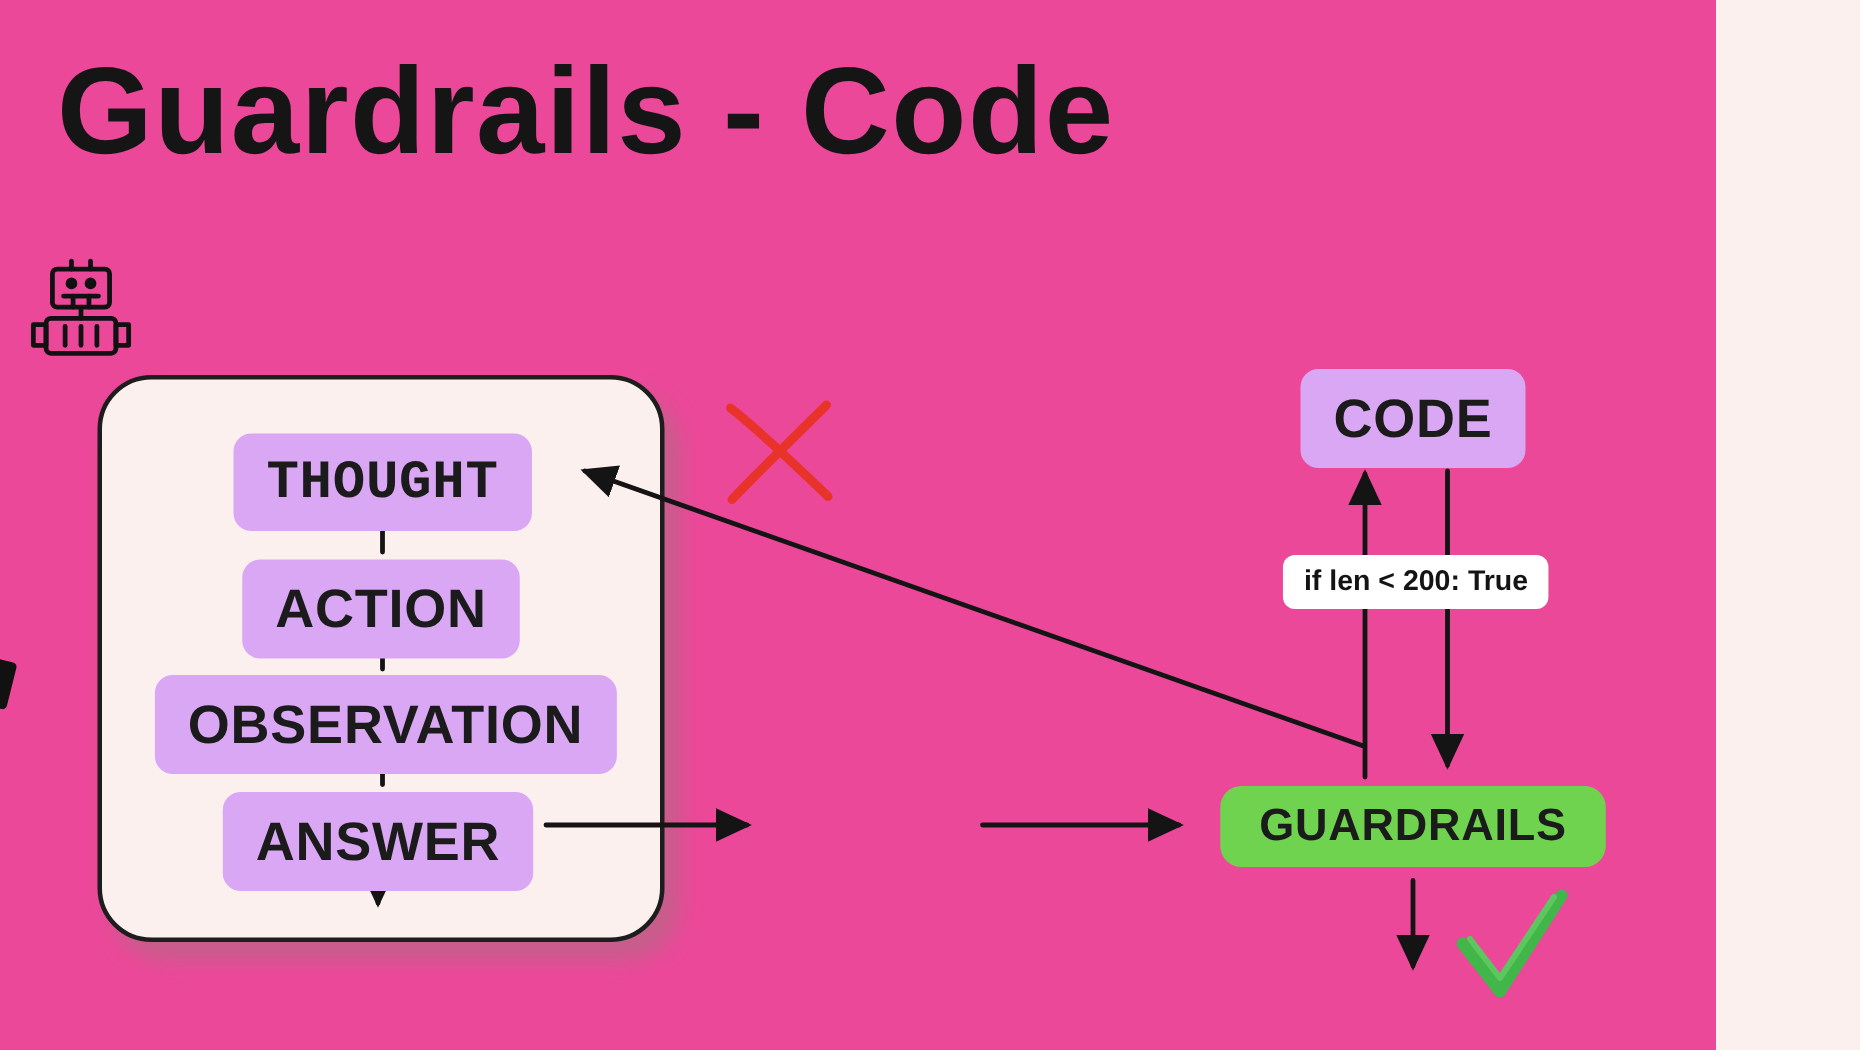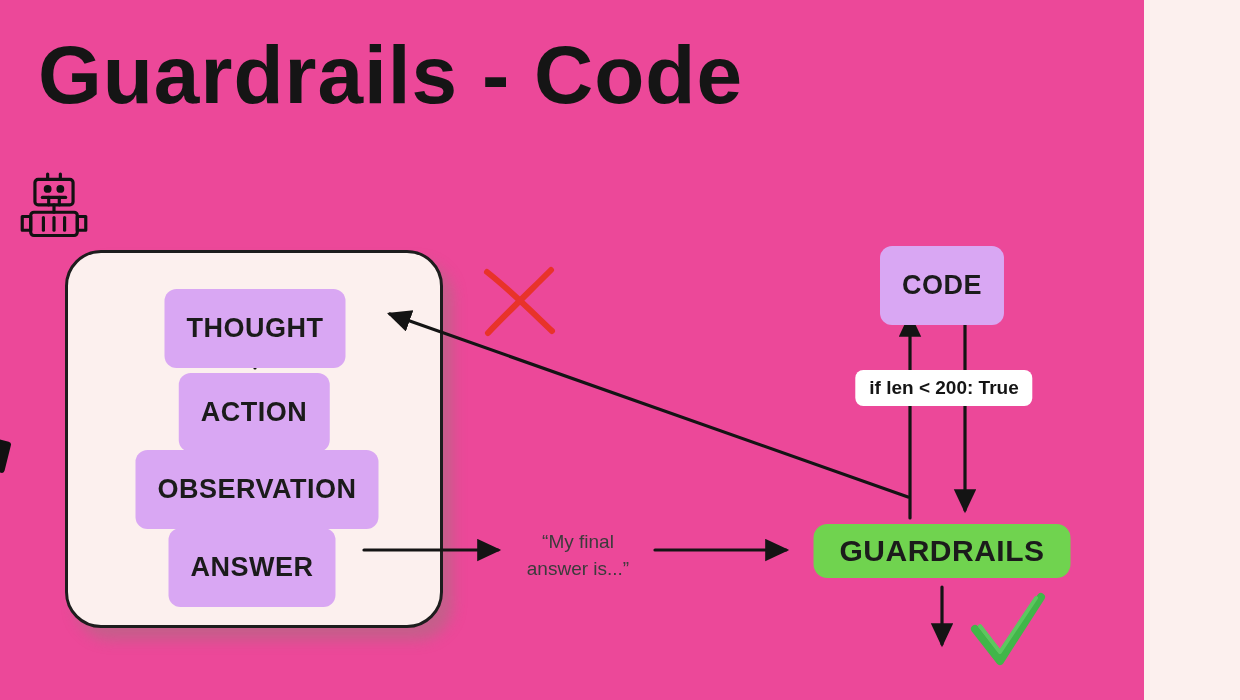--- a/index.html
+++ b/index.html
@@ -53,22 +53,22 @@
     transform: translateX(-50%);
     white-space: nowrap;
     font-weight: 700;
     color: #1b1b1b;
     border-radius: 12px;
     z-index: 3;
     letter-spacing: 0.5px;
   }
   .pill-purple {
     background: #d9a7f3;
-    font-size: 27px;
-    padding: 24px 22px;
+    font-size: 36px;
+    padding: 12px 22px;
   }
   .pill-green {
     background: #70d34f;
     font-size: 30px;
     padding: 10px 26px;
     border-radius: 14px;
   }
   .cond-label {
     position: absolute;
     transform: translateX(-50%);
@@ -166,29 +166,25 @@
       <path d="M487,272 C510,290 532,312 552,331"></path>
       <path d="M551,270 C530,291 508,312 488,333"></path>
     </g>
 
     <g stroke="#41b649" stroke-linecap="round" stroke-linejoin="round" fill="none">
       <path d="M975,629 L1000,661 L1041,597" stroke-width="8"></path>
       <path d="M980,626 L1000,652 L1036,598" stroke-width="4" stroke="#5cc75f"></path>
     </g>
   </svg>
 
-  <div class="pill pill-purple" style="left:255px; top:289px;">THOUGHT</div>
+  <div class="pill pill-purple" style="left:255px; top:289px;font-family:Liberation Mono, monospace;">THOUGHT</div>
   <div class="pill pill-purple" style="left:254px; top:373px;text-align:right;">ACTION</div>
   <div class="pill pill-purple" style="left:252px; top:528px;">ANSWER</div>
   <div class="pill pill-purple" style="left:257px; top:450px;">OBSERVATION</div>
 
-  <div class="quote">
-    <div>“My final</div>
-    <div>answer is...”</div>
-  </div>
 
   <div class="pill pill-purple" style="left:942px; top:246px;">CODE</div>
   <div class="cond-label" style="left:944px; top:370px;">if len &lt; 200: True</div>
   <div class="pill pill-green" style="left:942px; top:524px;">GUARDRAILS</div>
 
   <div class="edge-artifact"></div>
 
 </div>
 
 </body></html>

